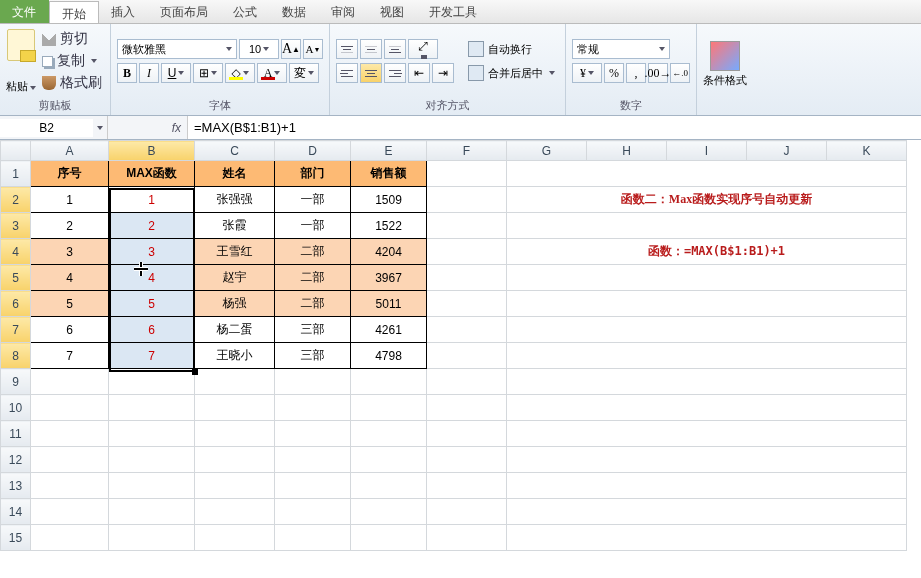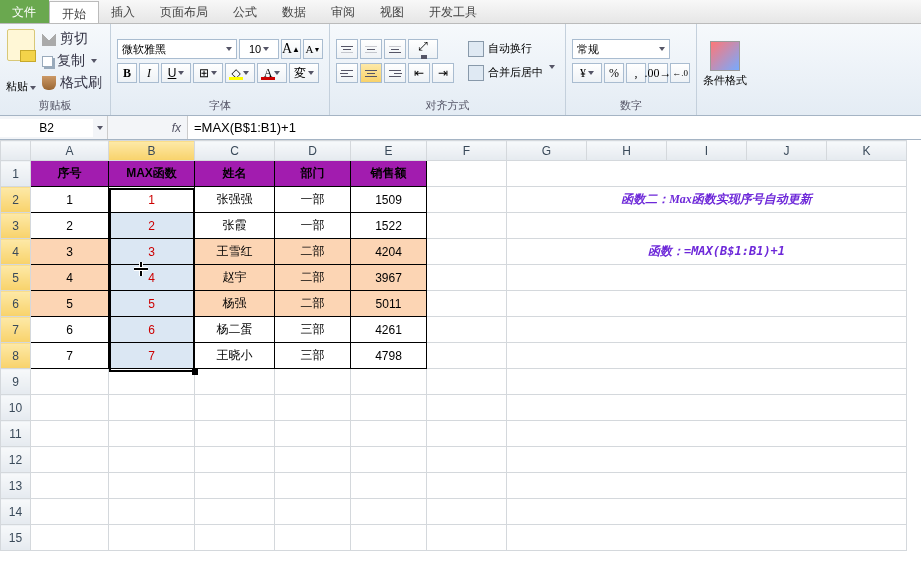--- a/index.html
+++ b/index.html
@@ -38,21 +38,21 @@
 .sq.under { text-decoration:underline; }
 .sq.wide { width:30px; }
 .colorbar { height:3px; background:#c00; width:14px; position:absolute; bottom:2px; left:3px; }
 .colorbar.y { background:#ff0; }
 
 .aligncol { display:flex; flex-direction:column; gap:4px; }
 .alignrow { display:flex; gap:2px; }
 .alnbtn { width:22px;height:20px;border:1px solid #a9bcd0;background:linear-gradient(#fff,#eef2f6);display:flex;flex-direction:column;justify-content:center;align-items:center;gap:2px;padding:3px; cursor:pointer;}
 .alnbtn span{height:1px;background:#556;display:block;}
 .alnbtn .l1{width:12px;} .alnbtn .l2{width:8px;} .alnbtn .l3{width:12px;}
-.wrapitem { display:flex; align-items:flex-start; gap:4px; font-size:11px; padding:2px 4px; }
+.wrapitem { display:flex; align-items:center; gap:4px; font-size:11px; padding:2px 4px; }
 .wrapicon { width:16px;height:16px;border:1px solid #89a;background:#dfe9f3; }
 
 .numcol { display:flex; flex-direction:column; gap:4px; }
 .combo.numfmt { width:98px; }
 .stylecol { display:flex; flex-direction:column; align-items:center; gap:2px; padding-top:4px;}
 .styleicon { width:30px;height:30px;background:linear-gradient(135deg,#f77,#7af);border:1px solid #999; }
 
 
 .fbar { display:flex; border-bottom:1px solid #a5b4c4; height:24px; background:#f3f5f8; align-items:stretch; }
 .namebox { width:108px; border-right:1px solid #ccc; display:flex;align-items:center; }
@@ -66,28 +66,28 @@
 .grid th, .grid td { border:1px solid #d4d8dc; font-size:12px; text-align:center; vertical-align:middle; }
 .grid th { background:linear-gradient(#f7f9fb,#e5eaef); color:#3a4a5a; font-weight:normal; }
 .grid th.colh { height:20px; }
 .grid th.colh.sel { background:linear-gradient(#fde9a8,#f8d26a); }
 .grid th.rowh { width:30px; height:26px; }
 .grid th.rowh.sel { background:linear-gradient(#fde9a8,#f8d26a); }
 .grid th.corner { width:30px; background:linear-gradient(#f7f9fb,#e5eaef); }
 .grid td { height:26px; }
 
 
-.hdr { background:#a21caf; font-weight:bold; border:1px solid #000 !important; }
+.hdr { background:#fdba74; font-weight:bold; border:1px solid #000 !important; }
 .bA, .bC, .bD, .bE { border:1px solid #000 !important; }
 .colA { width:78px;} .colB{width:86px;} .colC{width:80px;} .colD{width:76px;} .colE{width:76px;}
 .colF{width:80px;} .colG{width:80px;} .colH{width:80px;} .colI{width:80px;} .colJ{width:80px;} .colK{width:80px;}
 .selcell { background:#dbe7f3; border:1px solid #000 !important; color:#c00; position:relative;}
 .selcell.active { background:#fff; }
 .fill2 { background:#fcd5b4; }
-.note { color:#6d28d9; font-weight:bold; text-align:left; font-family: SimSun, serif; font-size:14px; padding-left:20px;font-style:italic; }
+.note { color:#b91c1c; font-weight:bold; text-align:left; font-family: SimSun, serif; font-size:14px; padding-left:20px; }
 .note.mono { font-family: Consolas, monospace; }
 
 .selborder { position:absolute; border:2px solid #000; pointer-events:none; }
 .cursor-plus { position:absolute; width:14px; height:14px; pointer-events:none; }
 .cursor-plus::before, .cursor-plus::after { content:""; position:absolute; background:#000; }
 .cursor-plus::before { left:6px; top:0; width:2px; height:14px; box-shadow: -1px 0 0 #fff, 1px 0 0 #fff; }
 .cursor-plus::after { top:6px; left:0; height:2px; width:14px; box-shadow: 0 -1px 0 #fff, 0 1px 0 #fff; }
 .fillhandle { position:absolute; width:6px; height:6px; background:#000; }
 </style>
 </head>

